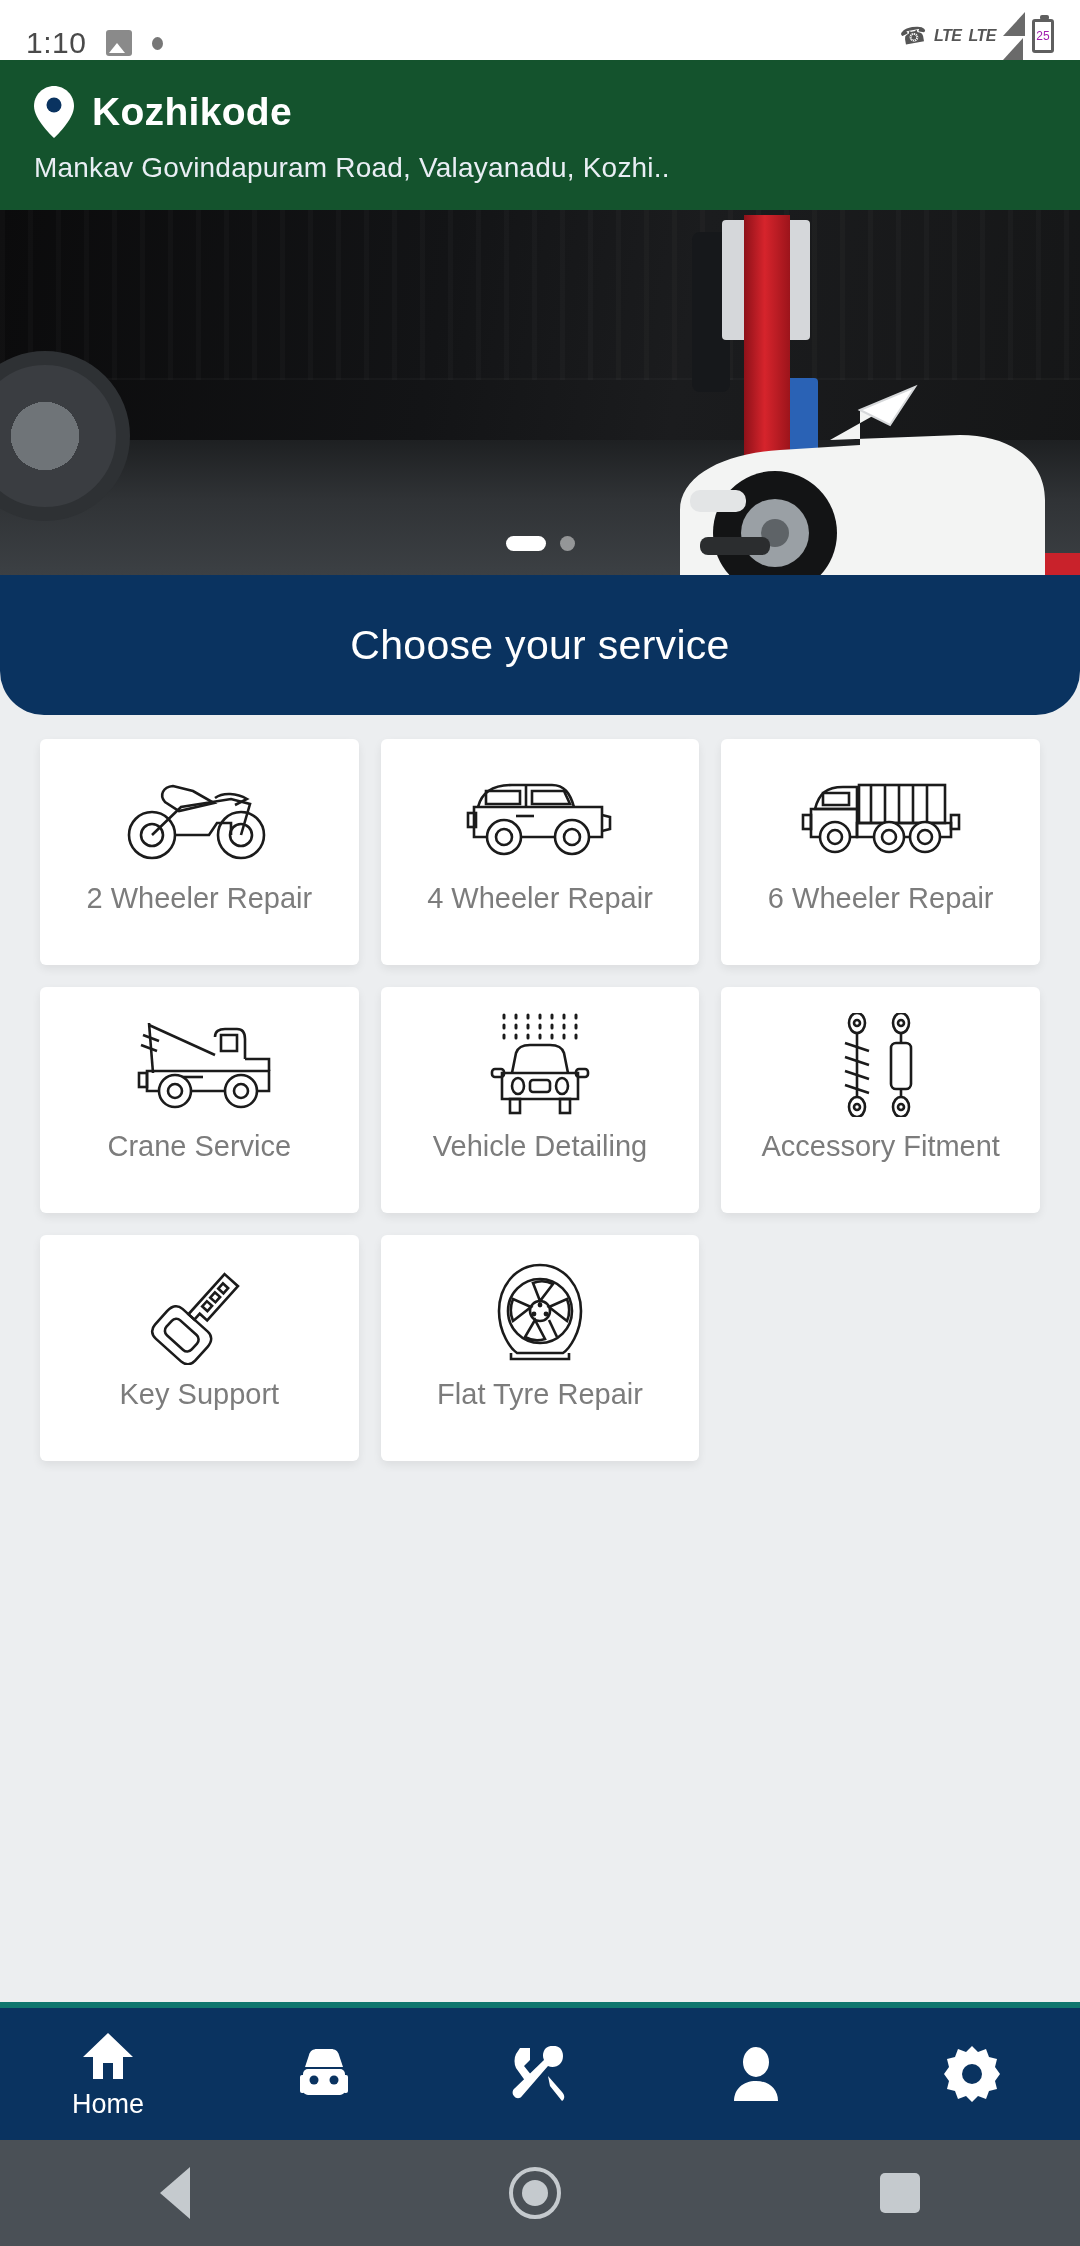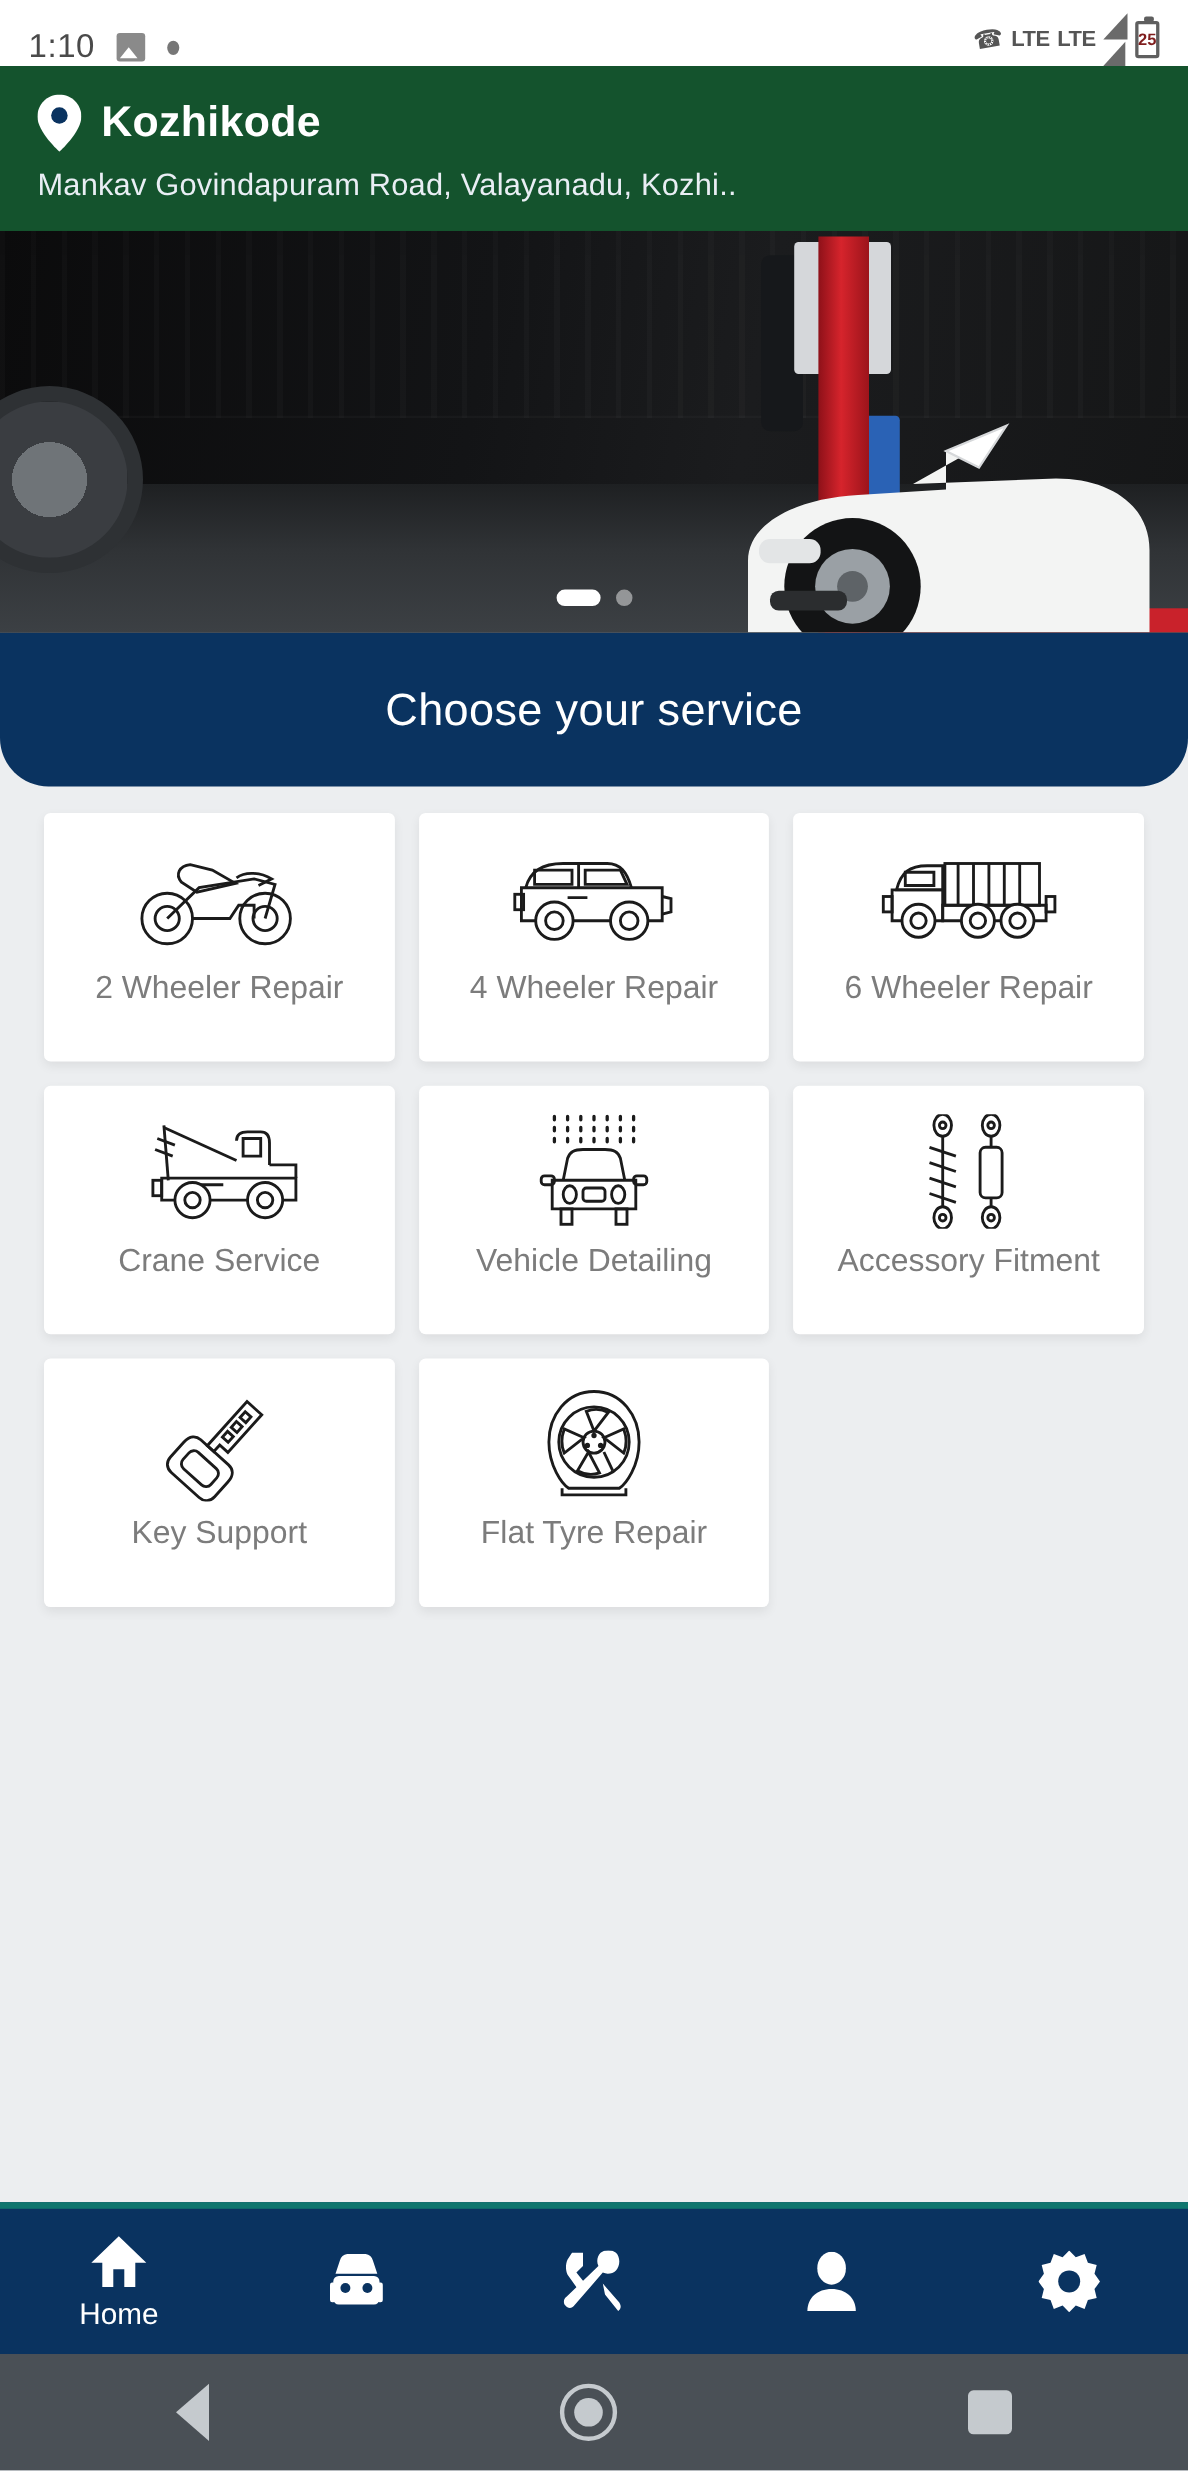--- a/index.html
+++ b/index.html
@@ -20,28 +20,28 @@
   .sb-left{ display:flex; align-items:center; gap:20px; }
   .sb-right{ margin-left:auto; display:flex; align-items:center; gap:7px; }
   .ico-photo{
     width:26px;height:26px;background:#8a8a8a;border-radius:3px;position:relative;overflow:hidden;
   }
   .ico-photo:after{
     content:""; position:absolute; left:3px; bottom:3px; width:0;height:0;
     border-left:8px solid transparent;border-right:8px solid transparent;border-bottom:10px solid #fff;
   }
   .ico-dot{ width:11px;height:13px;background:#777;border-radius:50%; }
-  .lte{ font-size:20px; font-weight:bold; color:#555; letter-spacing:-.5px;}
+  .lte{ font-size:16px; font-weight:bold; color:#555; letter-spacing:-.5px;font-style:italic;}
   .ico-phone{ font-size:22px; color:#555; transform:rotate(-10deg); }
   .sig{ width:0;height:0;border-left:22px solid transparent;border-bottom:24px solid #6a6a6a; }
   .sig.small{ border-left-width:20px;border-bottom-width:22px; }
   .sigwrap{ display:flex; flex-direction:column; gap:2px; }
   .batt{
     width:22px;height:34px;border:3px solid #5f5f5f;border-radius:3px;position:relative;
-    display:flex;align-items:center;justify-content:center;font-size:15px;color:#7f1d1d;font-weight:bold;
+    display:flex;align-items:center;justify-content:center;font-size:12px;color:#a21caf;font-weight:normal;
   }
   .batt:before{content:"";position:absolute;top:-7px;left:5px;width:9px;height:5px;background:#5f5f5f;border-radius:2px;}
 
   
   .appheader{ background:#14532d; padding:26px 30px 26px 34px; }
   .loc-row{ display:flex; align-items:center; gap:18px; }
   .pin{ width:40px; height:52px; position:relative; }
   .pin svg{ display:block; }
   .loc-title{ color:#fff; font-size:39px; font-weight:bold; letter-spacing:.3px; }
   .loc-addr{ color:#e9eef4; font-size:28px; margin-top:14px; letter-spacing:.2px; }

